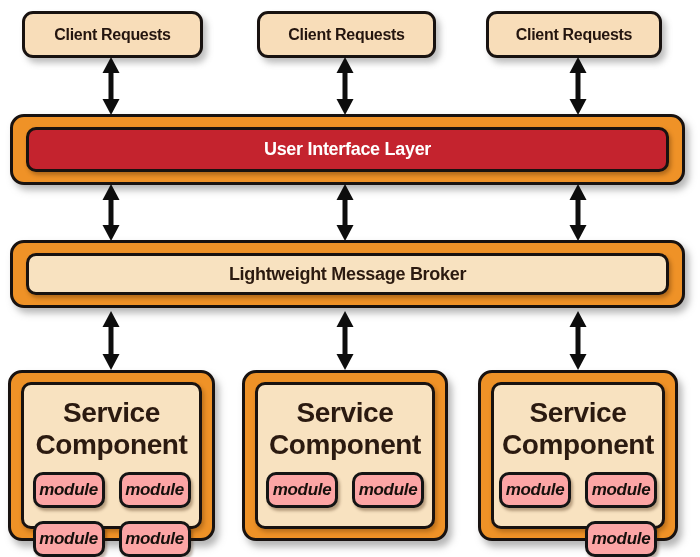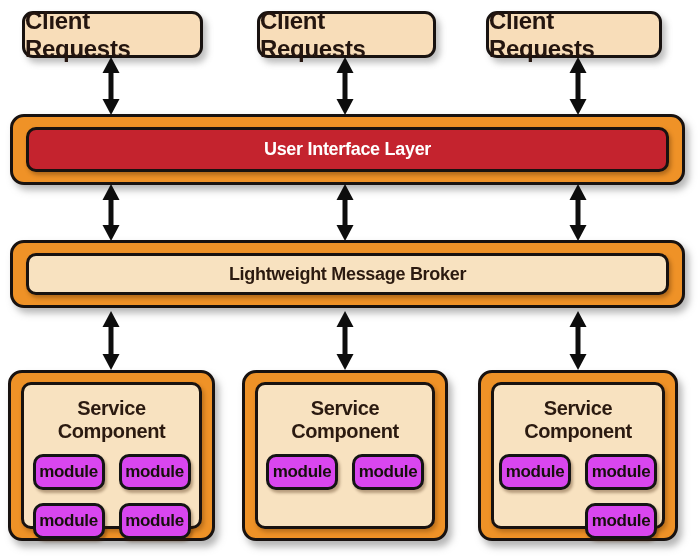--- a/index.html
+++ b/index.html
@@ -16,21 +16,21 @@
   }
   
   .client {
     position: absolute;
     top: 11px; height: 47px;
     background: #f8ddb9;
     border: 3px solid #181210;
     border-radius: 11px;
     box-shadow: 4px 5px 6px rgba(110,110,110,0.45);
     display: flex; align-items: center; justify-content: center;
-    font-weight: 700; font-size: 24px; letter-spacing: -0.3px;
+    font-weight: 700; font-size: 16px; letter-spacing: -0.3px;
     color: #24150f;
     box-sizing: border-box;
   }
   .client.c1 { left: 22px;  width: 181px; }
   .client.c2 { left: 257px; width: 179px; }
   .client.c3 { left: 486px; width: 176px; }
 
   
   .arrow {
     position: absolute;
@@ -93,40 +93,41 @@
     position: absolute;
     left: 10px; right: 10px; top: 9px; bottom: 9px;
     background: #f8e2c0;
     border: 3px solid #181210;
     border-radius: 10px;
     box-shadow: 2px 3px 4px rgba(60,30,0,0.3);
   }
   .svc-title {
     margin-top: 12px;
     text-align: center;
-    font-weight: 700; font-size: 20px; letter-spacing: -0.4px;
+    font-weight: 700; font-size: 28px; letter-spacing: -0.4px;
     color: #2b1a10;
   }
   .modules {
     margin-top: 11px;
     display: grid;
     grid-template-columns: 72px 72px;
     gap: 13px 14px;
     justify-content: center;
   }
   .module {
     height: 36px;
-    background: #d946ef;
+    background: #fca5a5;
     border: 3px solid #141414;
     border-radius: 10px;
     display: flex; align-items: center; justify-content: center;
     font-weight: 700; font-size: 17px; letter-spacing: -0.3px;
     color: #16100c;
     box-shadow: 2px 3px 3px rgba(60,30,0,0.35);
     box-sizing: border-box;
+    font-style: italic;
   }
   .module.col2 { grid-column: 2; }
 </style>
 </head>
 <body>
 
 <div class="stage">
 
   <div class="client c1">
     <span>Client Requests</span>

